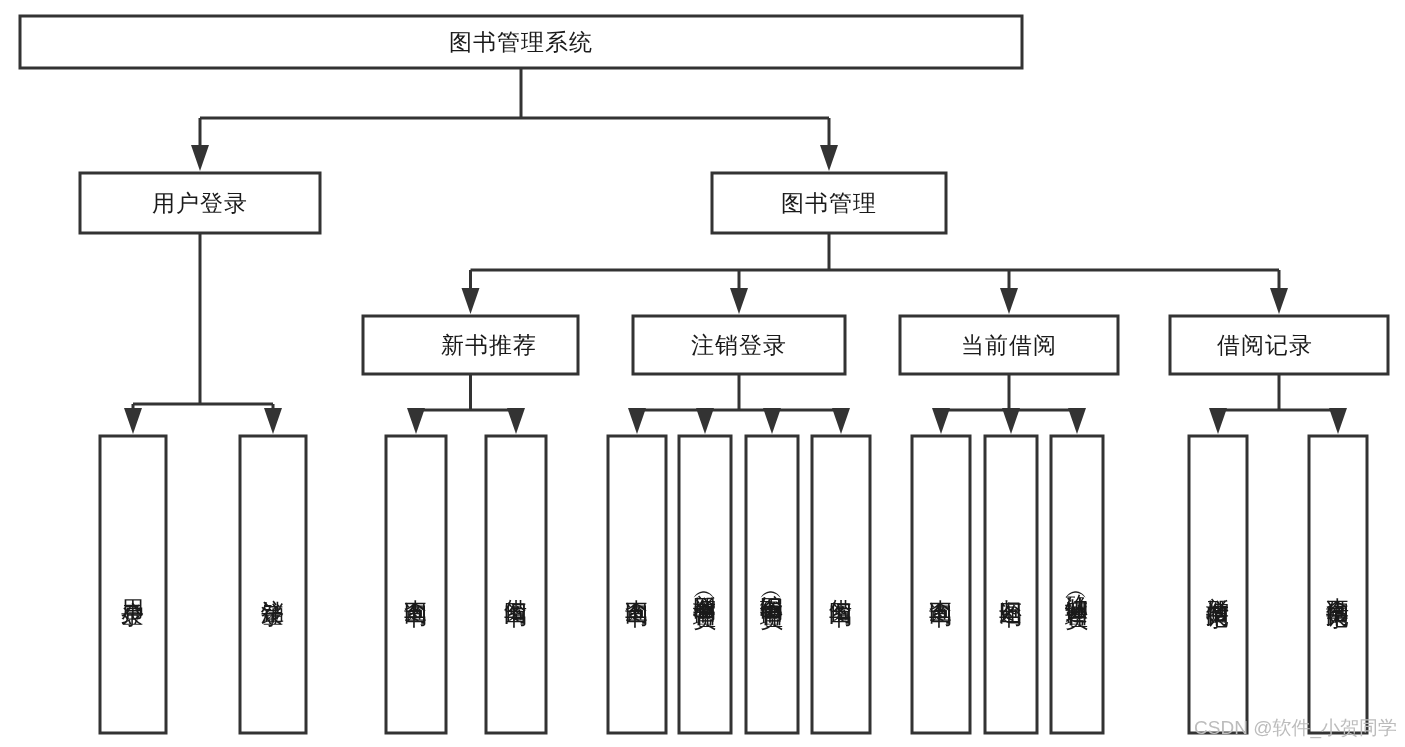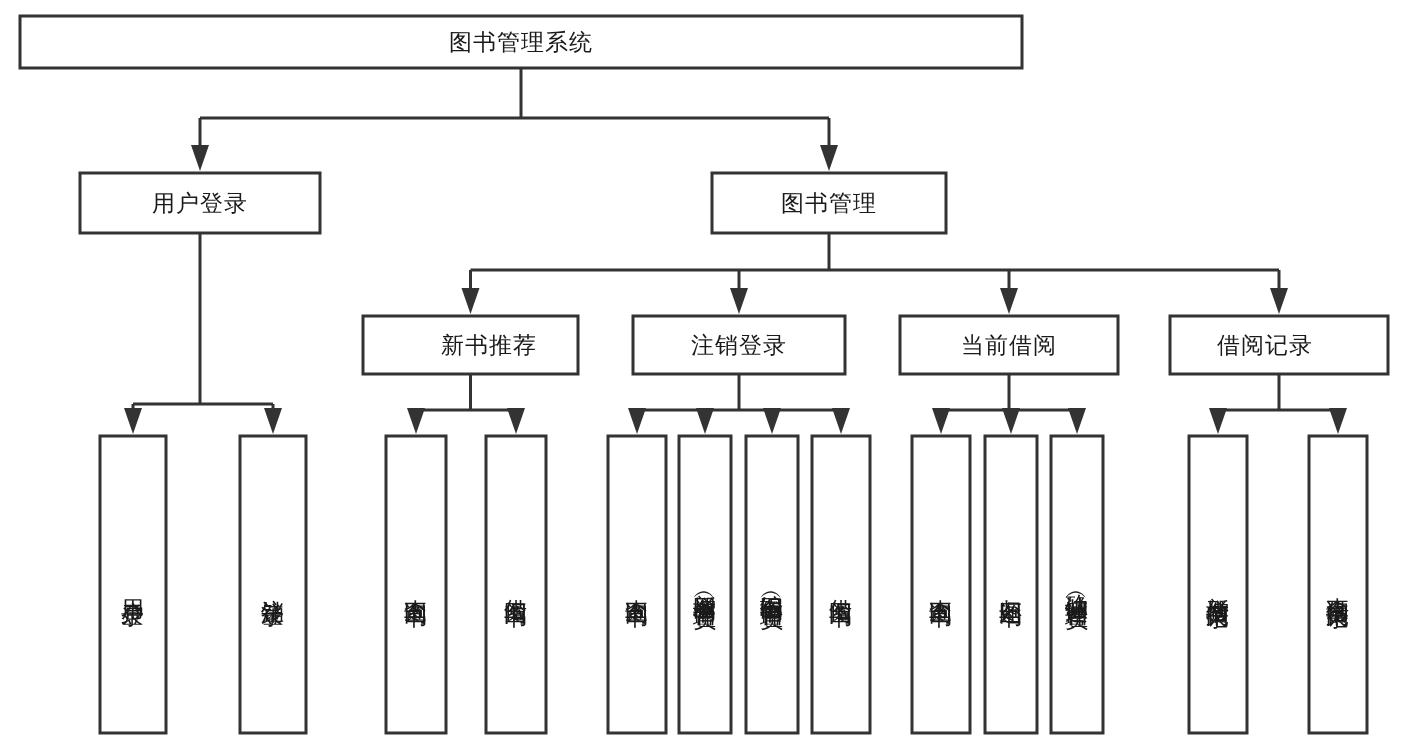--- a/index.html
+++ b/index.html
@@ -222,13 +222,14 @@
       <div class="vlabel-wrap" style="left: 1051px; top: 436px; width: 52px; height: 297px; align-items: center; padding-top: 0px; box-sizing: border-box;">
         <div class="vlabel-inner">确认归还（管理员）</div>
       </div>
       <div class="vlabel-wrap" style="left: 1189px; top: 436px; width: 58px; height: 297px; align-items: center; padding-top: 0px; box-sizing: border-box;">
         <div class="vlabel-inner">新增借阅记录</div>
       </div>
       <div class="vlabel-wrap" style="left: 1309px; top: 436px; width: 58px; height: 297px; align-items: center; padding-top: 0px; box-sizing: border-box;">
         <div class="vlabel-inner">查询借阅记录</div>
       </div>
     </div>
+  <div class="watermark">CSDN @软件_小贺同学</div>
 </div>
 
 </body></html>

